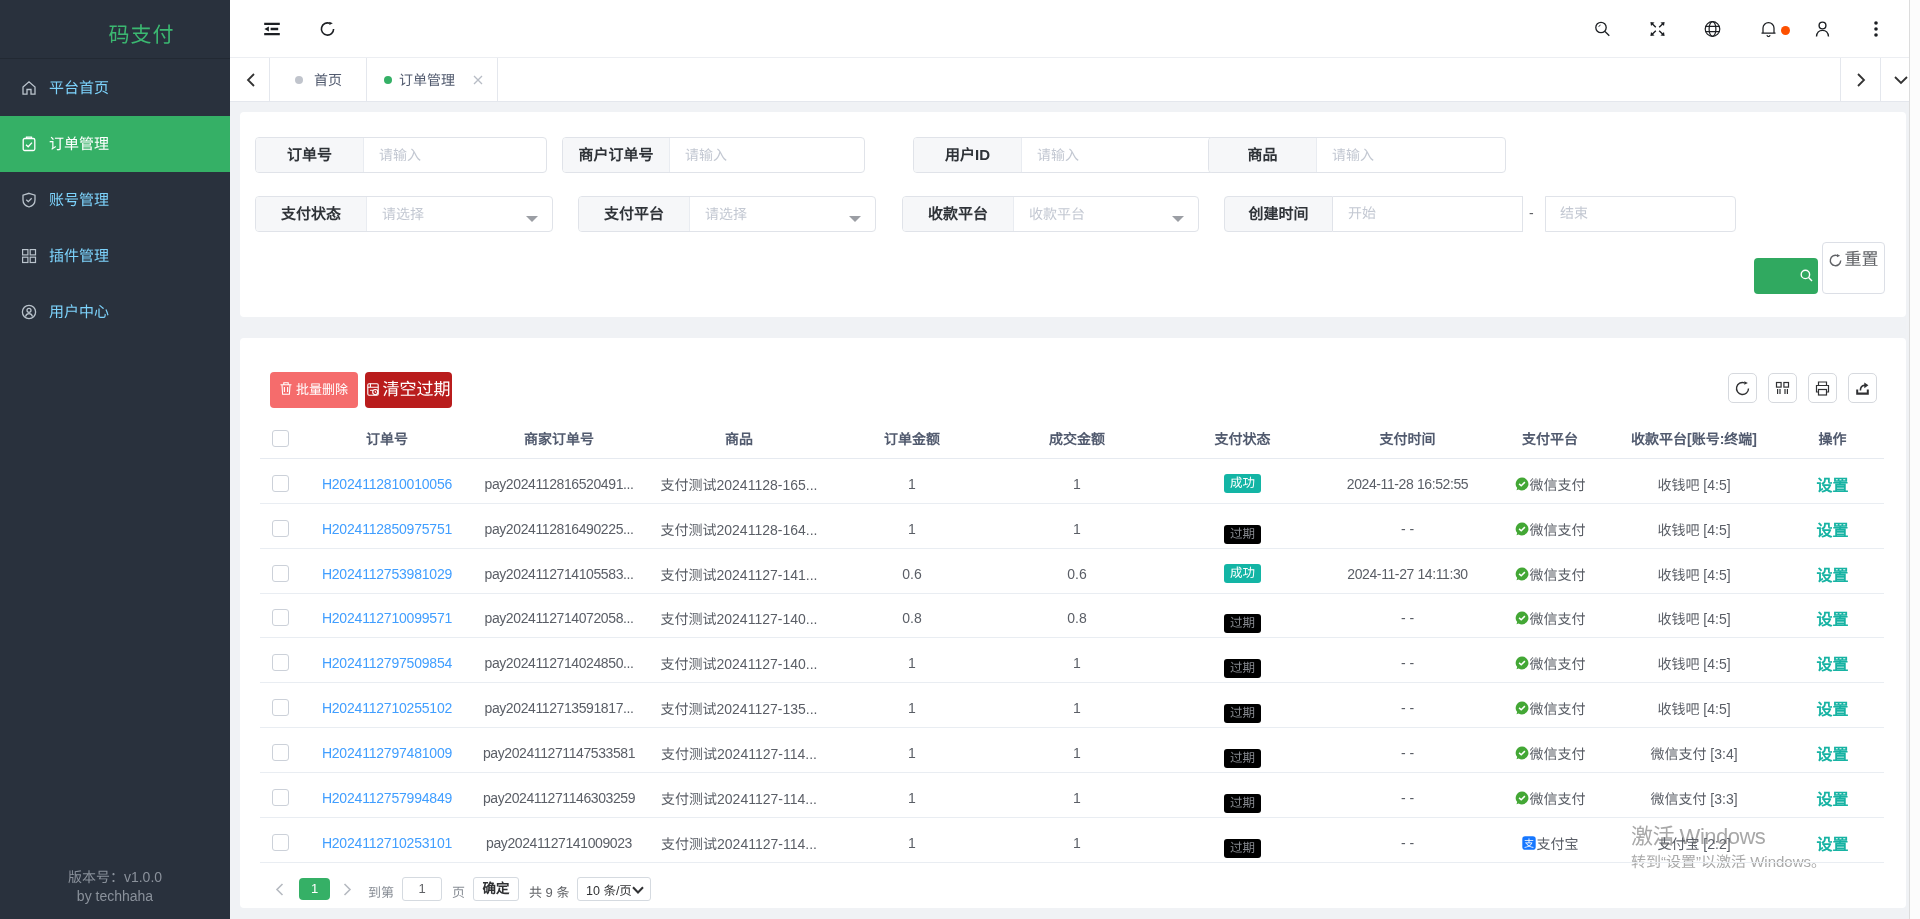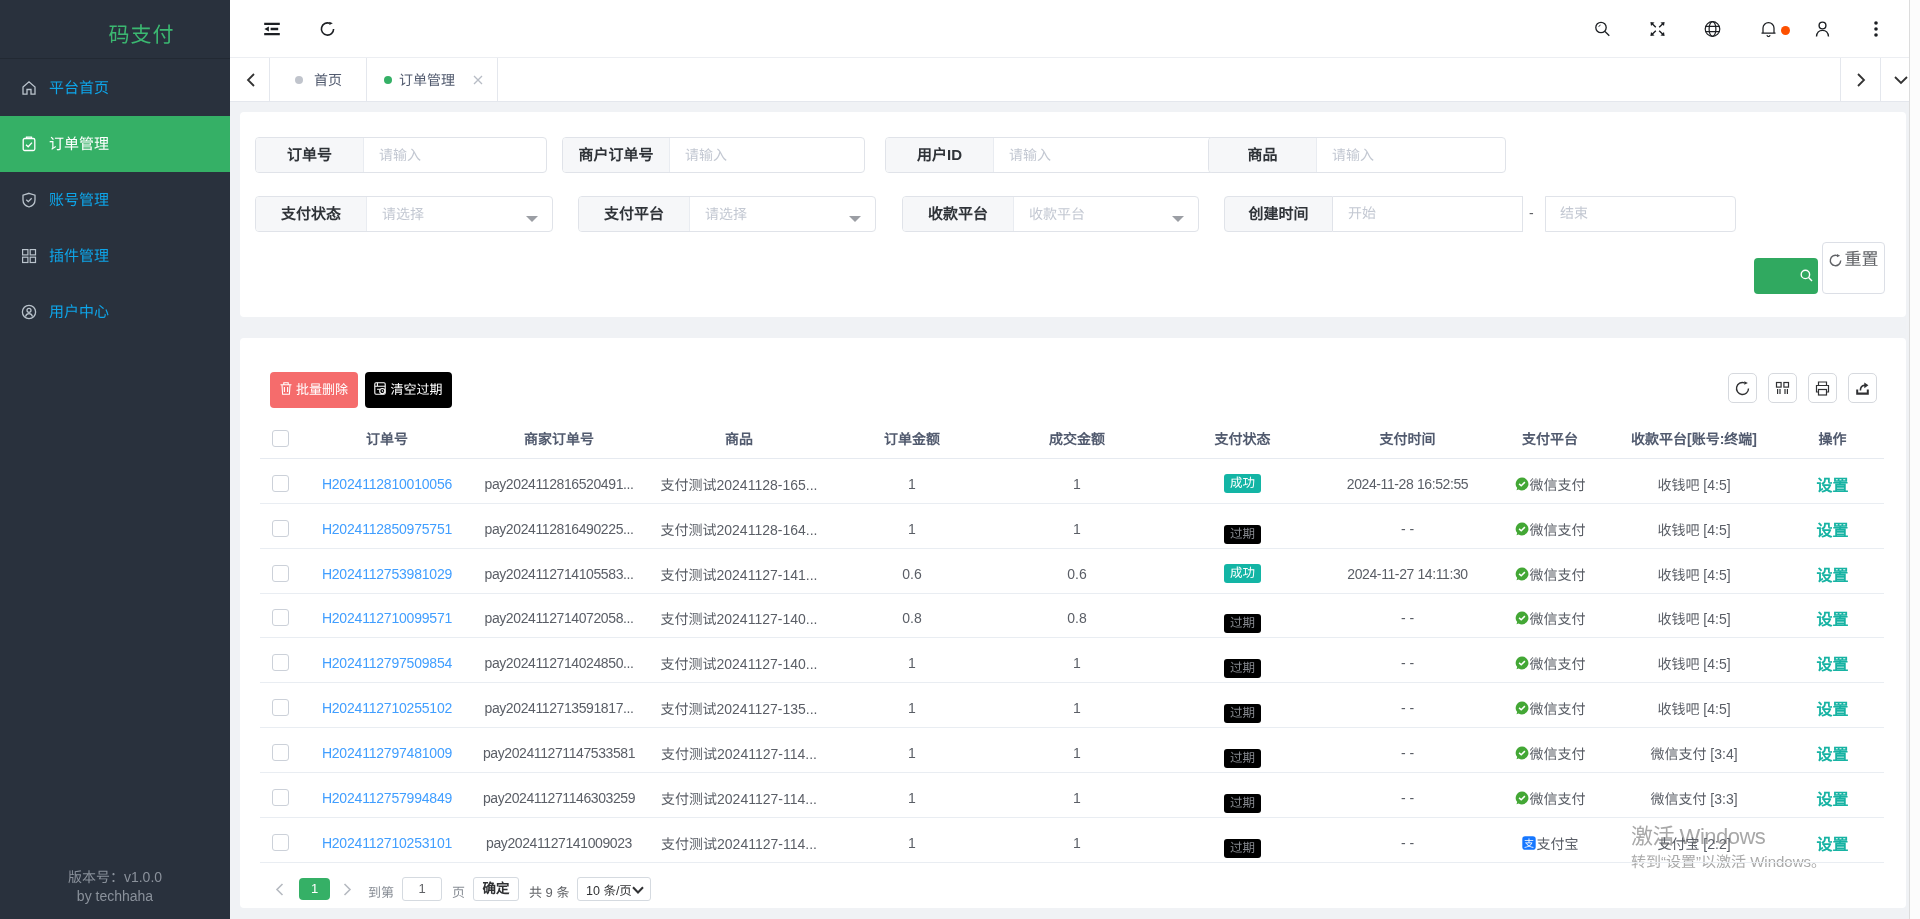--- a/index.html
+++ b/index.html
@@ -5,21 +5,21 @@
 <style>
   * { margin:0; padding:0; box-sizing:border-box; }
   html,body { width:1920px; height:919px; overflow:hidden; font-family:"Liberation Sans", sans-serif; }
   body { position:relative; background:#f0f2f5; }
   .abs { position:absolute; }
 
   
   #sidebar { position:absolute; left:0; top:0; width:230px; height:919px; background:#29313d; }
   #logo { position:absolute; left:0; top:0; width:278px; height:59px; line-height:70px; text-align:center; padding-left:5px;
           color:#3bb871; font-size:21px; font-weight:normal; letter-spacing:1px; border-bottom:1px solid #222933; }
-  .mitem { position:absolute; left:0; width:230px; height:56px; color:#0ea5e9; font-size:15px; }
+  .mitem { position:absolute; left:0; width:230px; height:56px; color:#7dd3fc; font-size:15px; }
   .mitem .mic { position:absolute; left:21px; top:50%; margin-top:-8px; width:16px; height:16px; }
   .mitem .mtx { position:absolute; left:49px; top:0; line-height:56px; }
   .mitem.active { background:#35b066; color:#ffffff; }
   #ver { position:absolute; left:0; bottom:13px; width:230px; text-align:center; color:#8a919b; font-size:14px; line-height:19px; }
 
   
   #header { position:absolute; left:230px; top:0; width:1690px; height:57px; background:#fff; }
   .hic { position:absolute; top:50%; transform:translateY(-50%); }
 
   
@@ -199,21 +199,21 @@
 <div id="card1"></div>
 
 <div class="igroup" style="left:255px; top:137px; width:292px;">
   <div class="ilabel" style="width:108px;">订单号</div>
   <div class="iph" style="left:123px;">请输入</div>
 </div>
 <div class="igroup" style="left:562px; top:137px; width:303px;">
   <div class="ilabel" style="width:107px;">商户订单号</div>
   <div class="iph" style="left:122px;">请输入</div>
 </div>
-<div class="igroup" style="left:885px; top:137px; width:334px;">
+<div class="igroup" style="left:913px; top:137px; width:334px;">
   <div class="ilabel" style="width:108px;">用户ID</div>
   <div class="iph" style="left:123px;">请输入</div>
 </div>
 <div class="igroup" style="left:1208px; top:137px; width:298px;">
   <div class="ilabel" style="width:108px;">商品</div>
   <div class="iph" style="left:123px;">请输入</div>
 </div>
 
 <div class="igroup" style="left:255px; top:196px; width:298px;">
   <div class="ilabel" style="width:111px;">支付状态</div>
@@ -248,21 +248,21 @@
   <svg style="vertical-align:-2px; margin-right:3px;" width="13" height="13" viewBox="0 0 14 14" fill="none">
       <path d="M12.6 7 A5.6 5.6 0 1 1 8.9 1.73" stroke="#606266" stroke-width="1.5"></path>
       <path d="M8.6 0 L12 1.75 L8.6 3.5 Z" fill="#606266"></path>
     </svg>重置</div>
 
 <div id="card2"></div>
 <div class="btn" style="left:270px; top:372px; width:88px; height:36px; background:#f56c6c; line-height:36px; font-size:13px;">
   <svg style="vertical-align:-1px; margin-right:4px;" width="12" height="13" viewBox="0 0 12 13" fill="none" stroke="#fff" stroke-width="1.1">
       <path d="M0.5 2.8 H11.5 M3.8 2.8 V0.8 H8.2 V2.8 M2 2.8 L2.6 12.2 H9.4 L10 2.8 M4.4 5 V10 M7.6 5 V10"></path>
     </svg>批量删除</div>
-<div class="btn" style="left:365px; top:372px; width:87px; height:36px; background:#000000; line-height:36px; font-size:13px;">
+<div class="btn" style="left:365px; top:372px; width:87px; height:36px; background:#b91c1c; line-height:36px; font-size:17px;">
   <svg style="vertical-align:-1px; margin-right:4px;" width="12" height="13" viewBox="0 0 12 13" fill="none" stroke="#fff" stroke-width="1.1">
       <rect x="0.8" y="0.8" width="10.4" height="11.4" rx="1.2"></rect>
       <path d="M0.8 4.3 H11.2 M3.4 0.8 V4.3 M3 7.3 H6"></path>
       <circle cx="8.3" cy="9.1" r="2.6"></circle>
       <path d="M8.3 7.9 V9.3 L9.4 9.9" stroke-width="0.9"></path>
     </svg>清空过期</div>
 
 <div class="iconbtn" style="left:1728px;">
     <svg width="15" height="15" viewBox="0 0 14 14" fill="none">
       <path d="M12.6 7 A5.6 5.6 0 1 1 8.9 1.73" stroke="#303133" stroke-width="1.3"></path>

